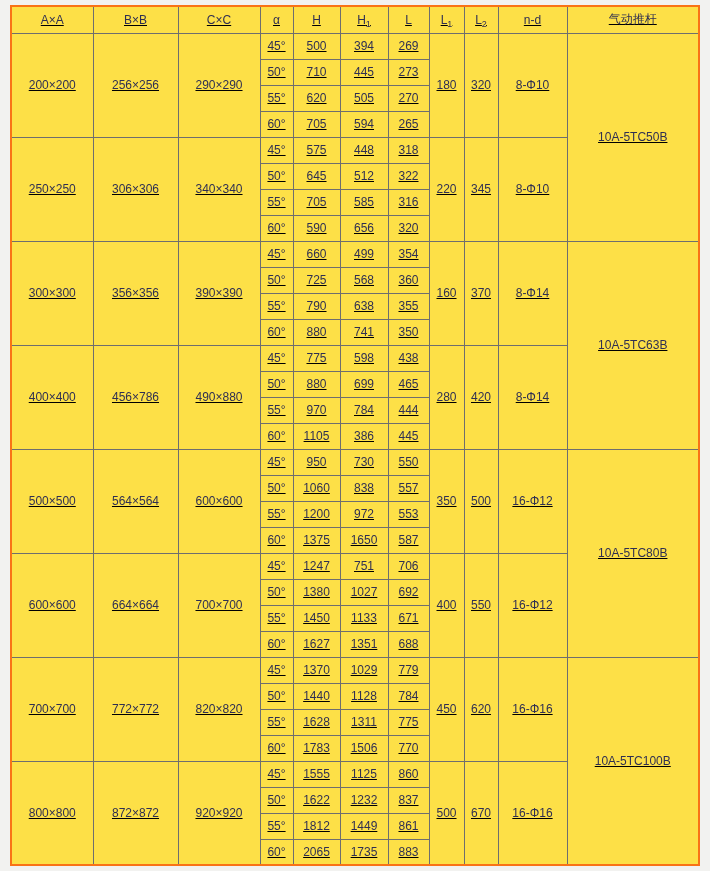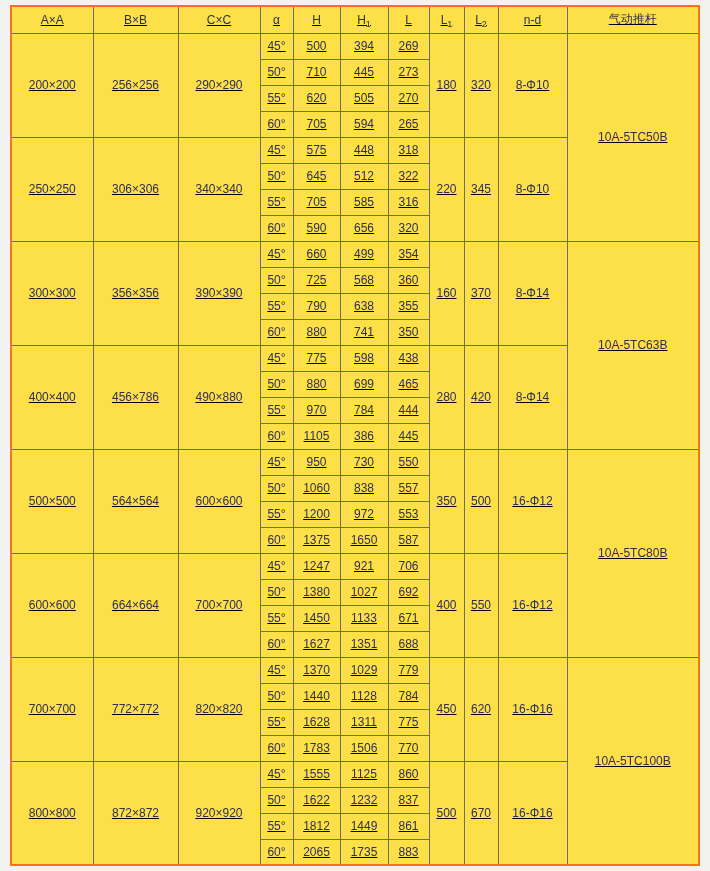--- a/index.html
+++ b/index.html
@@ -241,21 +241,21 @@
           <td>1375</td>
           <td>1650</td>
           <td class="col-l">587</td>
         </tr>
         <tr>
           <td rowspan="4">600×600</td>
           <td rowspan="4">664×664</td>
           <td rowspan="4">700×700</td>
           <td>45°</td>
           <td>1247</td>
-          <td>921</td>
+          <td>751</td>
           <td class="col-l ext">706</td>
           <td rowspan="4">400</td>
           <td rowspan="4">550</td>
           <td rowspan="4">16-Φ12</td>
         </tr>
         <tr>
           <td>50°</td>
           <td>1380</td>
           <td>1027</td>
           <td class="col-l ext">692</td>

